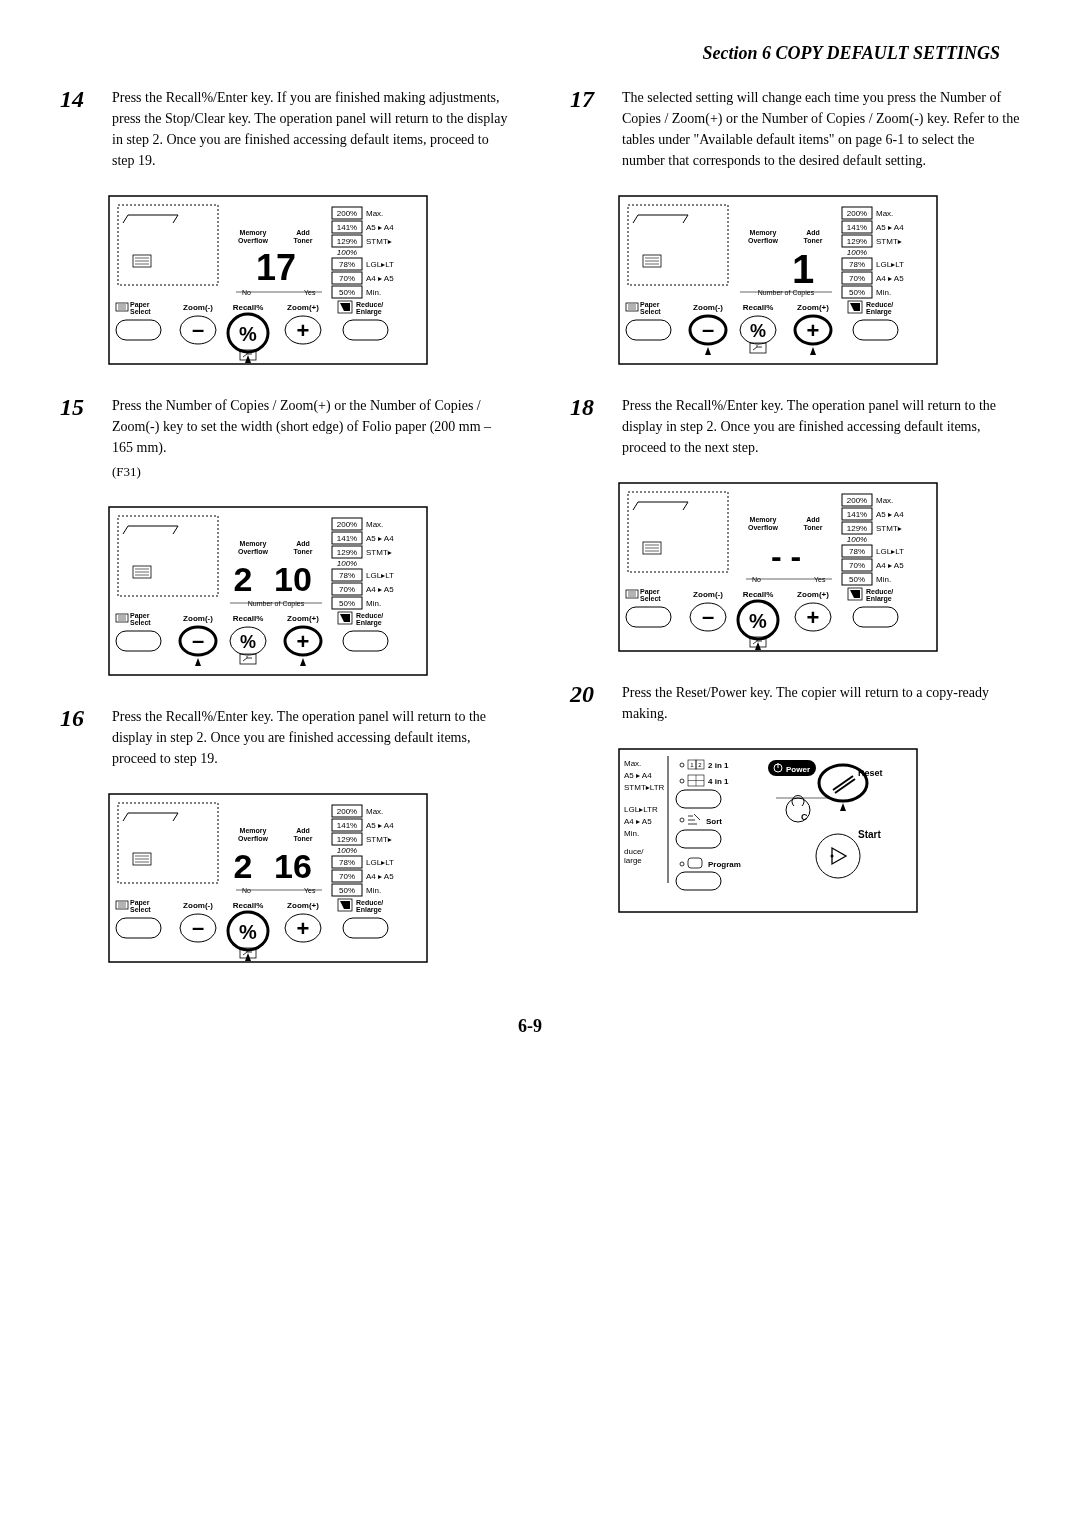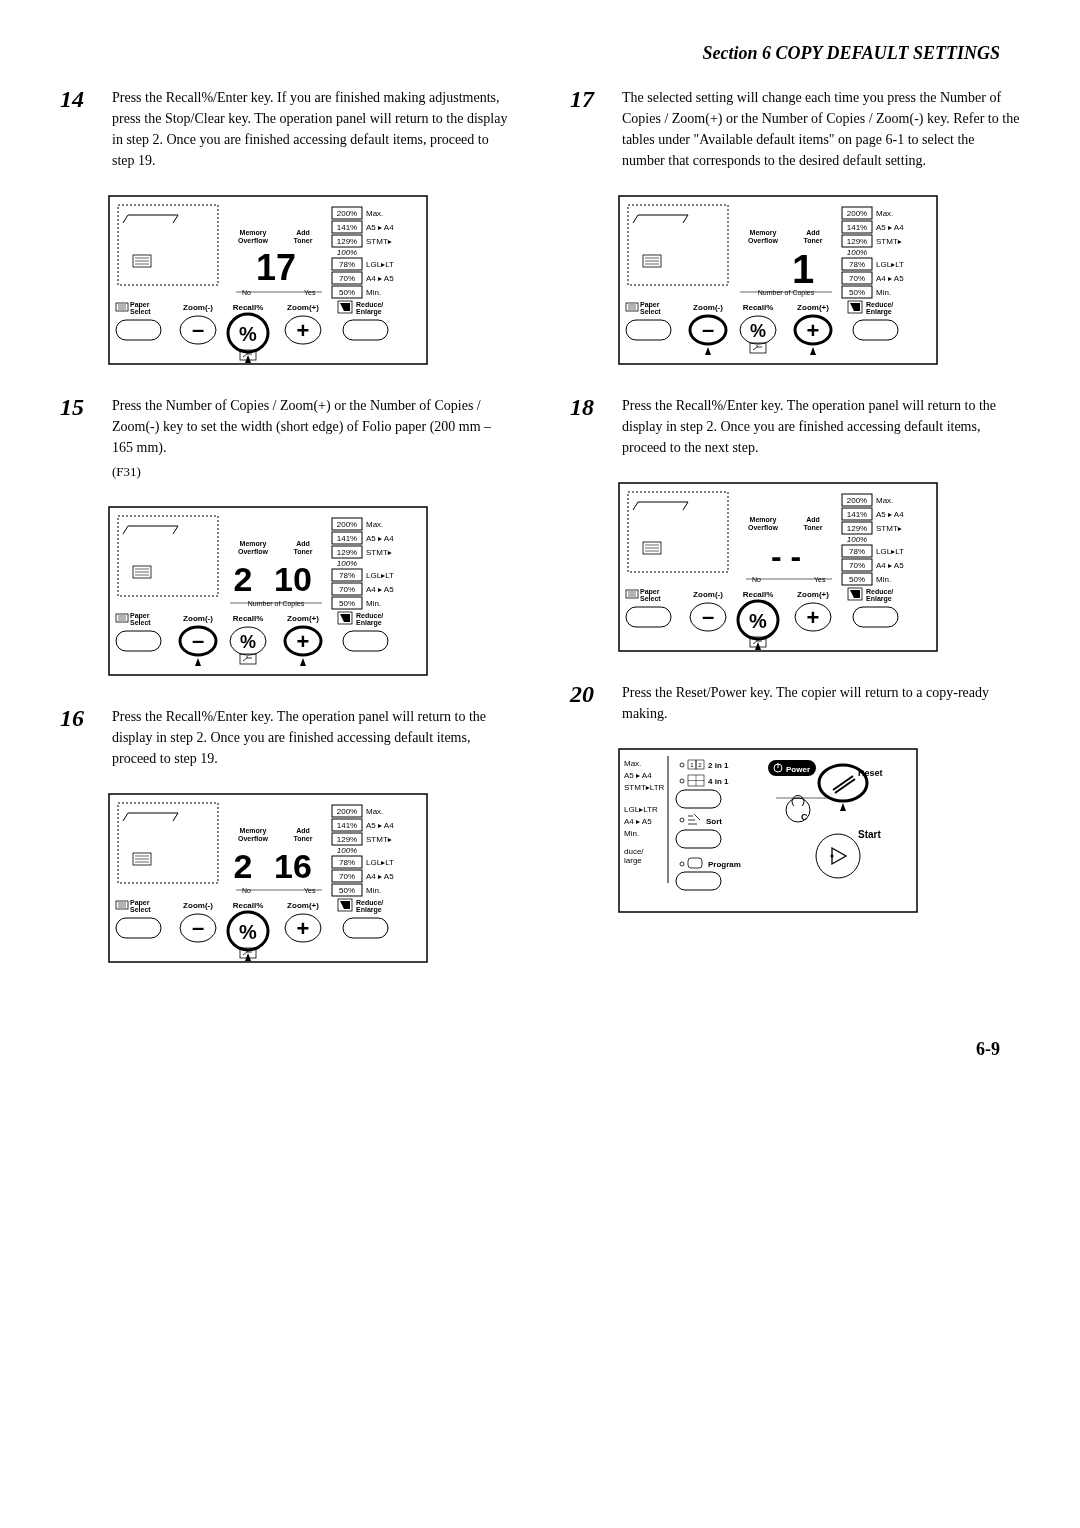--- a/index.html
+++ b/index.html
@@ -52,24 +52,24 @@
       width: 320px;
       height: auto;
       margin: 8px 0 24px 48px;
     }
     .panel-diagram2 {
       width: 300px;
       height: auto;
       margin: 8px 0 24px 48px;
     }
     .page-num {
-      text-align: right;
+      text-align: center;
       font-weight: bold;
       font-size: 18px;
-      margin-top: 43px;
+      margin-top: 20px;
       padding-right: 20px;
     }
     svg text { font-family: Arial, Helvetica, sans-serif; }
     .codelabel { font-size: 13px; }
   </style>
 </head>
 <body>
 
 <div class="section-header">Section 6  COPY DEFAULT SETTINGS</div>
 

